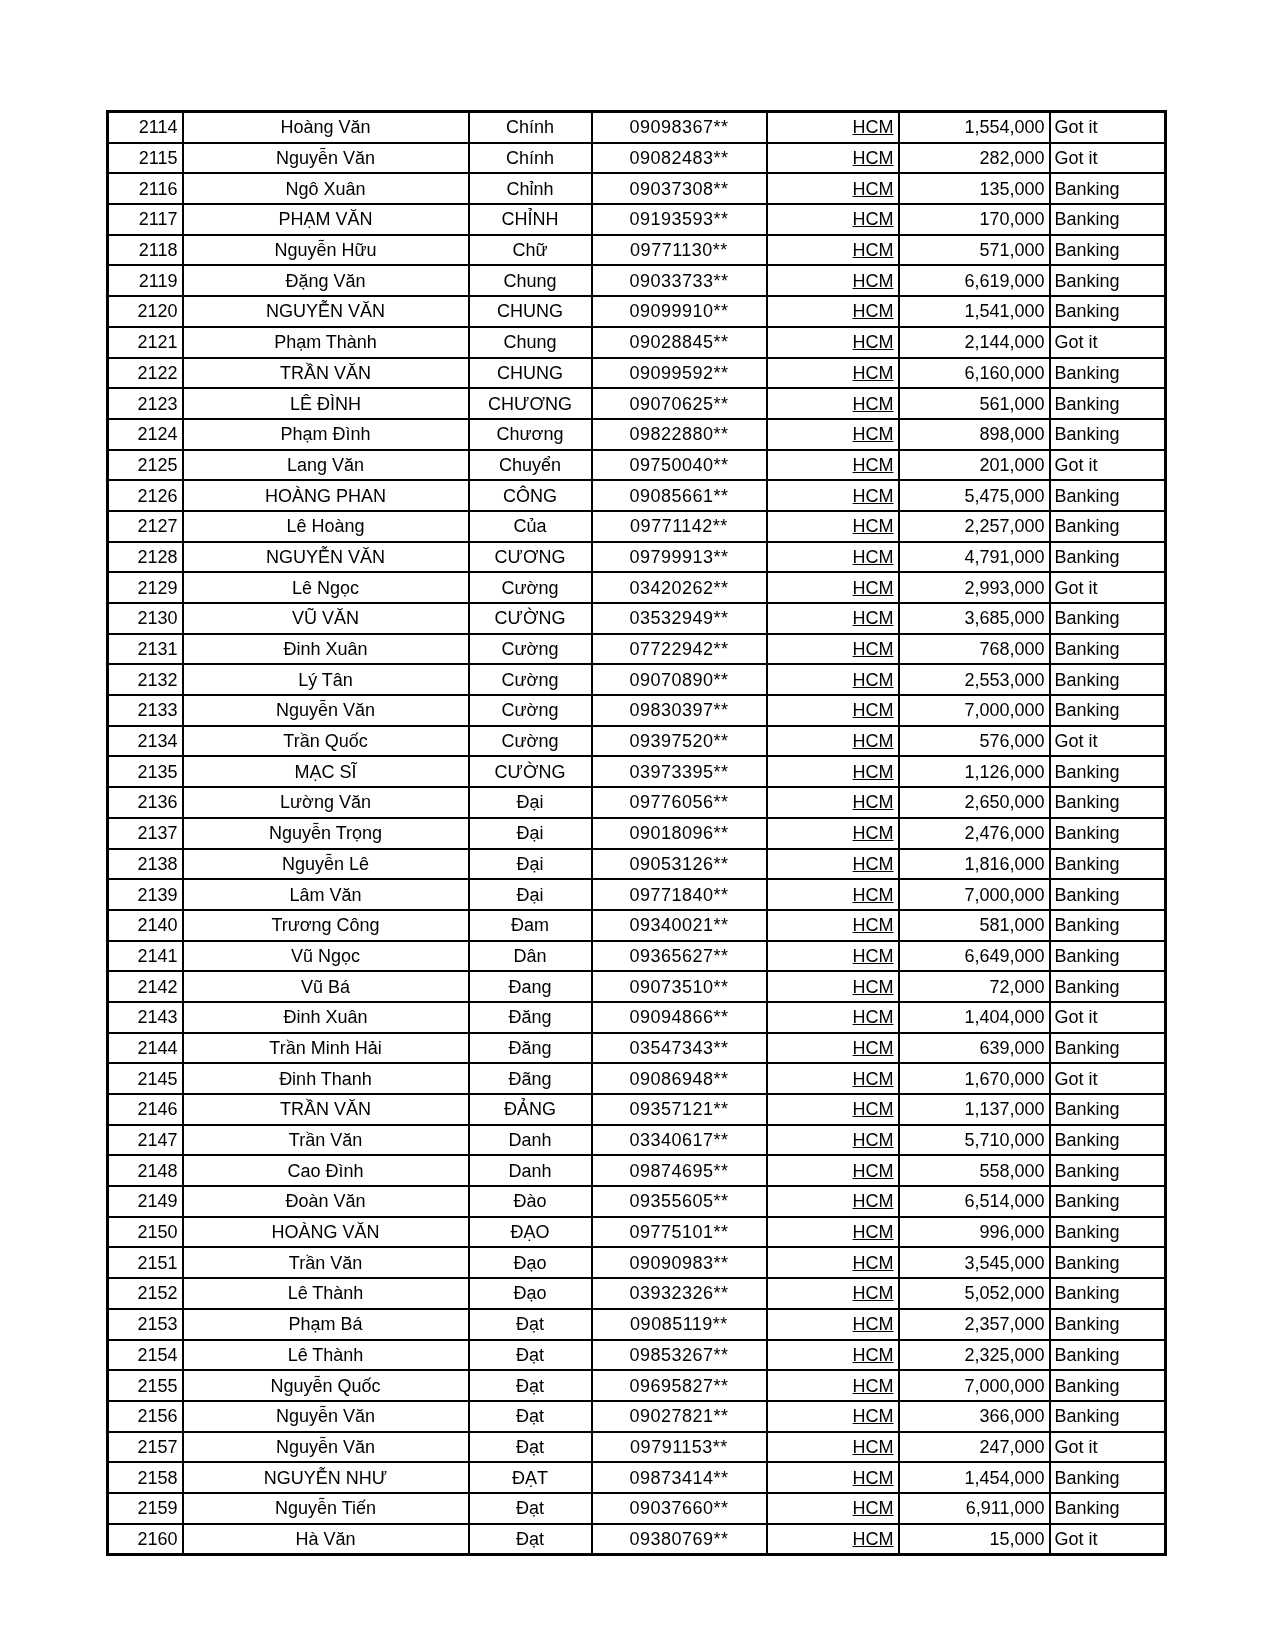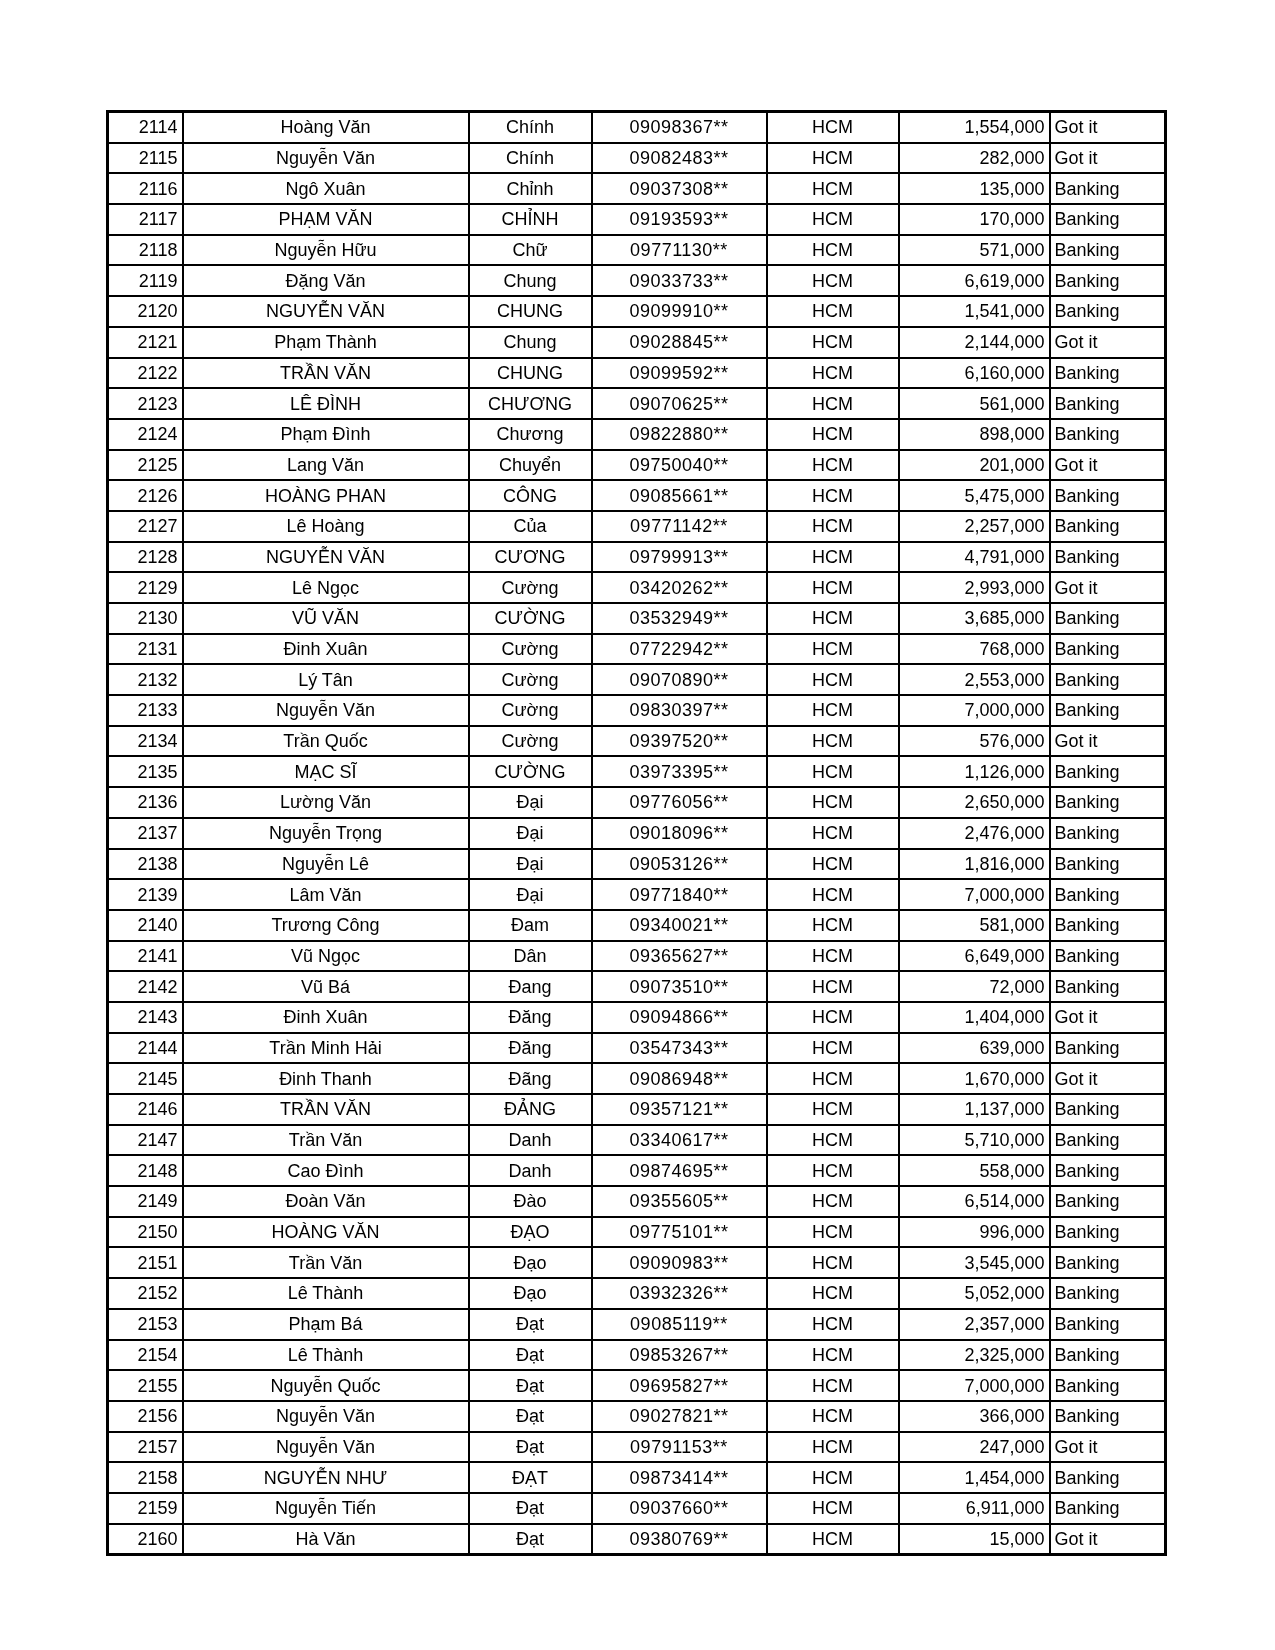--- a/index.html
+++ b/index.html
@@ -33,21 +33,21 @@
     color: #000000;
     white-space: nowrap;
     overflow: hidden;
     padding: 0 4px;
     vertical-align: middle;
   }
   td.col-id        { text-align: right;  padding-right: 3px; }
   td.col-first     { text-align: center; }
   td.col-last      { text-align: center; margin-top: 43px; }
   td.col-phone     { text-align: center; letter-spacing: 0.5px; }
-  td.col-location  { text-align: center; }
+  td.col-location  { text-align: right; text-decoration: underline; }
   td.col-amount    { text-align: right;  padding-right: 9px; margin-top: 20px; }
   td.col-status    { text-align: left;   padding-left: 9px; margin-top: 24px; }
 </style>
 </head>
 <body>
 
 <div class="page">
   <table class="data-table">
     <colgroup>
       <col style="width:75px">

